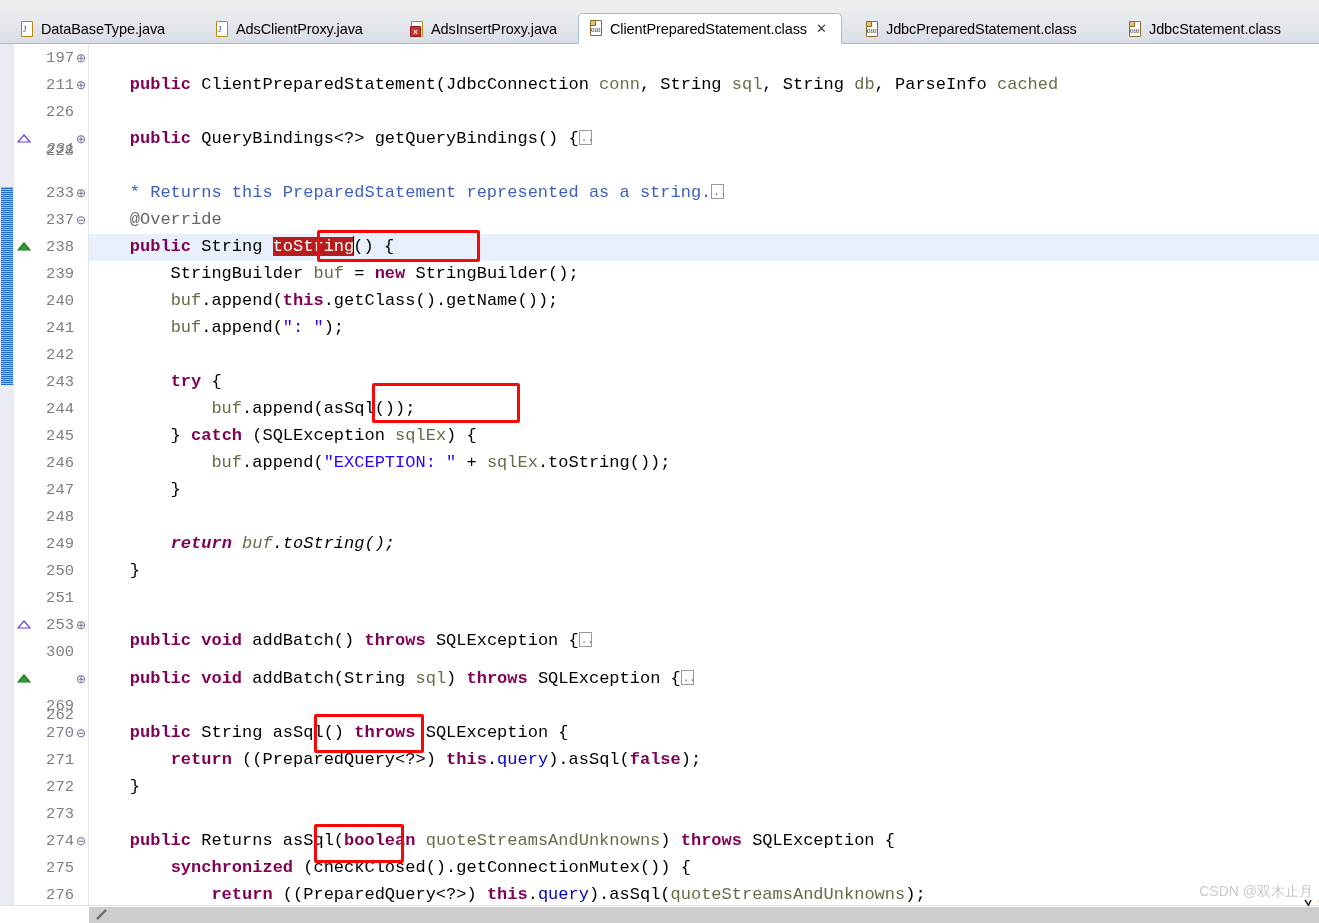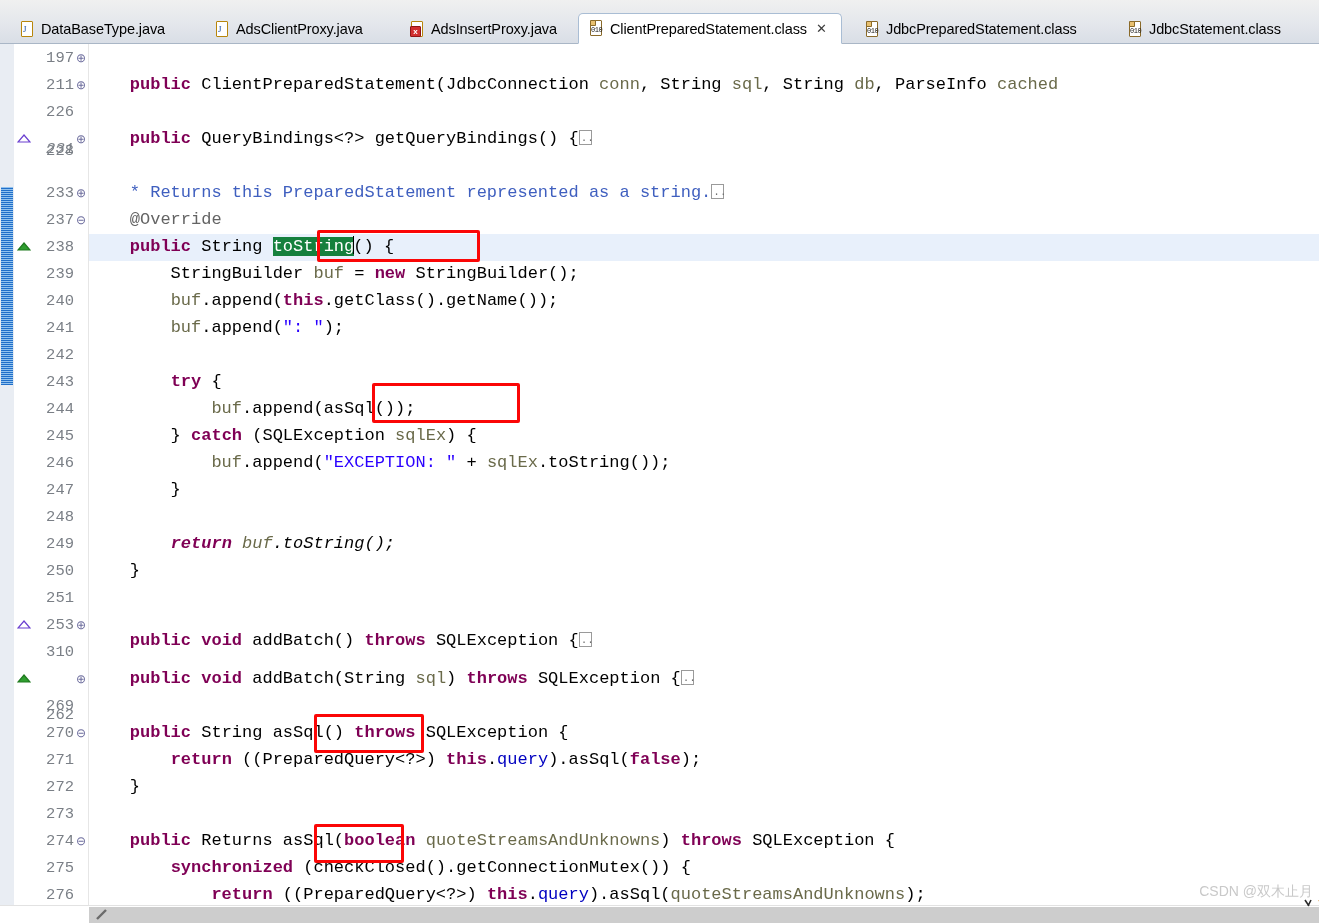--- a/index.html
+++ b/index.html
@@ -93,21 +93,21 @@
     line-height: 9px;
     text-align: center;
     font-weight: bold;
   }
   .ficon.cls .page { border-color: #8a6a2a; }
   .ficon.cls .bits {
     position: absolute; left: 2px; top: 7px;
     font-size: 7px; line-height: 7px;
     color: #1a1a1a;
     letter-spacing: -0.5px;
-    font-family: Liberation Mono, monospace;
+    font-family: Liberation Serif, serif;
   }
   .ficon.cls .capL {
     position: absolute; left: 1px; top: 0px;
     width: 6px; height: 6px;
     background: #e8c070;
     border: 1px solid #8a6a2a;
     border-radius: 1px 0 0 0;
   }
 
   
@@ -228,21 +228,21 @@
   .foldbox::after {
     content: "..";
     position: absolute;
     left: 1px; top: -6px;
     font-size: 11px;
     color: #707070;
     font-family: "Liberation Mono", monospace;
   }
 
   .sel {
-    background: #15803d;
+    background: #b91c1c;
     color: #ffffff;
   }
   .caret {
     display: inline-block;
     width: 1px;
     height: 18px;
     background: #000000;
     vertical-align: -3px;
     margin: 0 -1px;
   }
@@ -407,21 +407,21 @@
         <div class="lineno" style="top: 352px;">244</div>
         <div class="lineno" style="top: 379px;">245</div>
         <div class="lineno" style="top: 406px;">246</div>
         <div class="lineno" style="top: 433px;">247</div>
         <div class="lineno" style="top: 460px;">248</div>
         <div class="lineno" style="top: 487px;">249</div>
         <div class="lineno" style="top: 514px;">250</div>
         <div class="lineno" style="top: 541px;">251</div>
         <div class="lineno" style="top: 568px;">253</div>
         <div class="foldmark" style="top: 568px;">⊕</div>
-        <div class="lineno" style="top: 595px;">310</div>
+        <div class="lineno" style="top: 595px;">300</div>
         <div class="lineno" style="top: 658px;">262</div>
         <div class="foldmark" style="top: 622px;">⊕</div>
         <div class="lineno" style="top: 649px;">269</div>
         <div class="lineno" style="top: 676px;">270</div>
         <div class="foldmark" style="top: 676px;">⊖</div>
         <div class="lineno" style="top: 703px;">271</div>
         <div class="lineno" style="top: 730px;">272</div>
         <div class="lineno" style="top: 757px;">273</div>
         <div class="lineno" style="top: 784px;">274</div>
         <div class="foldmark" style="top: 784px;">⊖</div>

